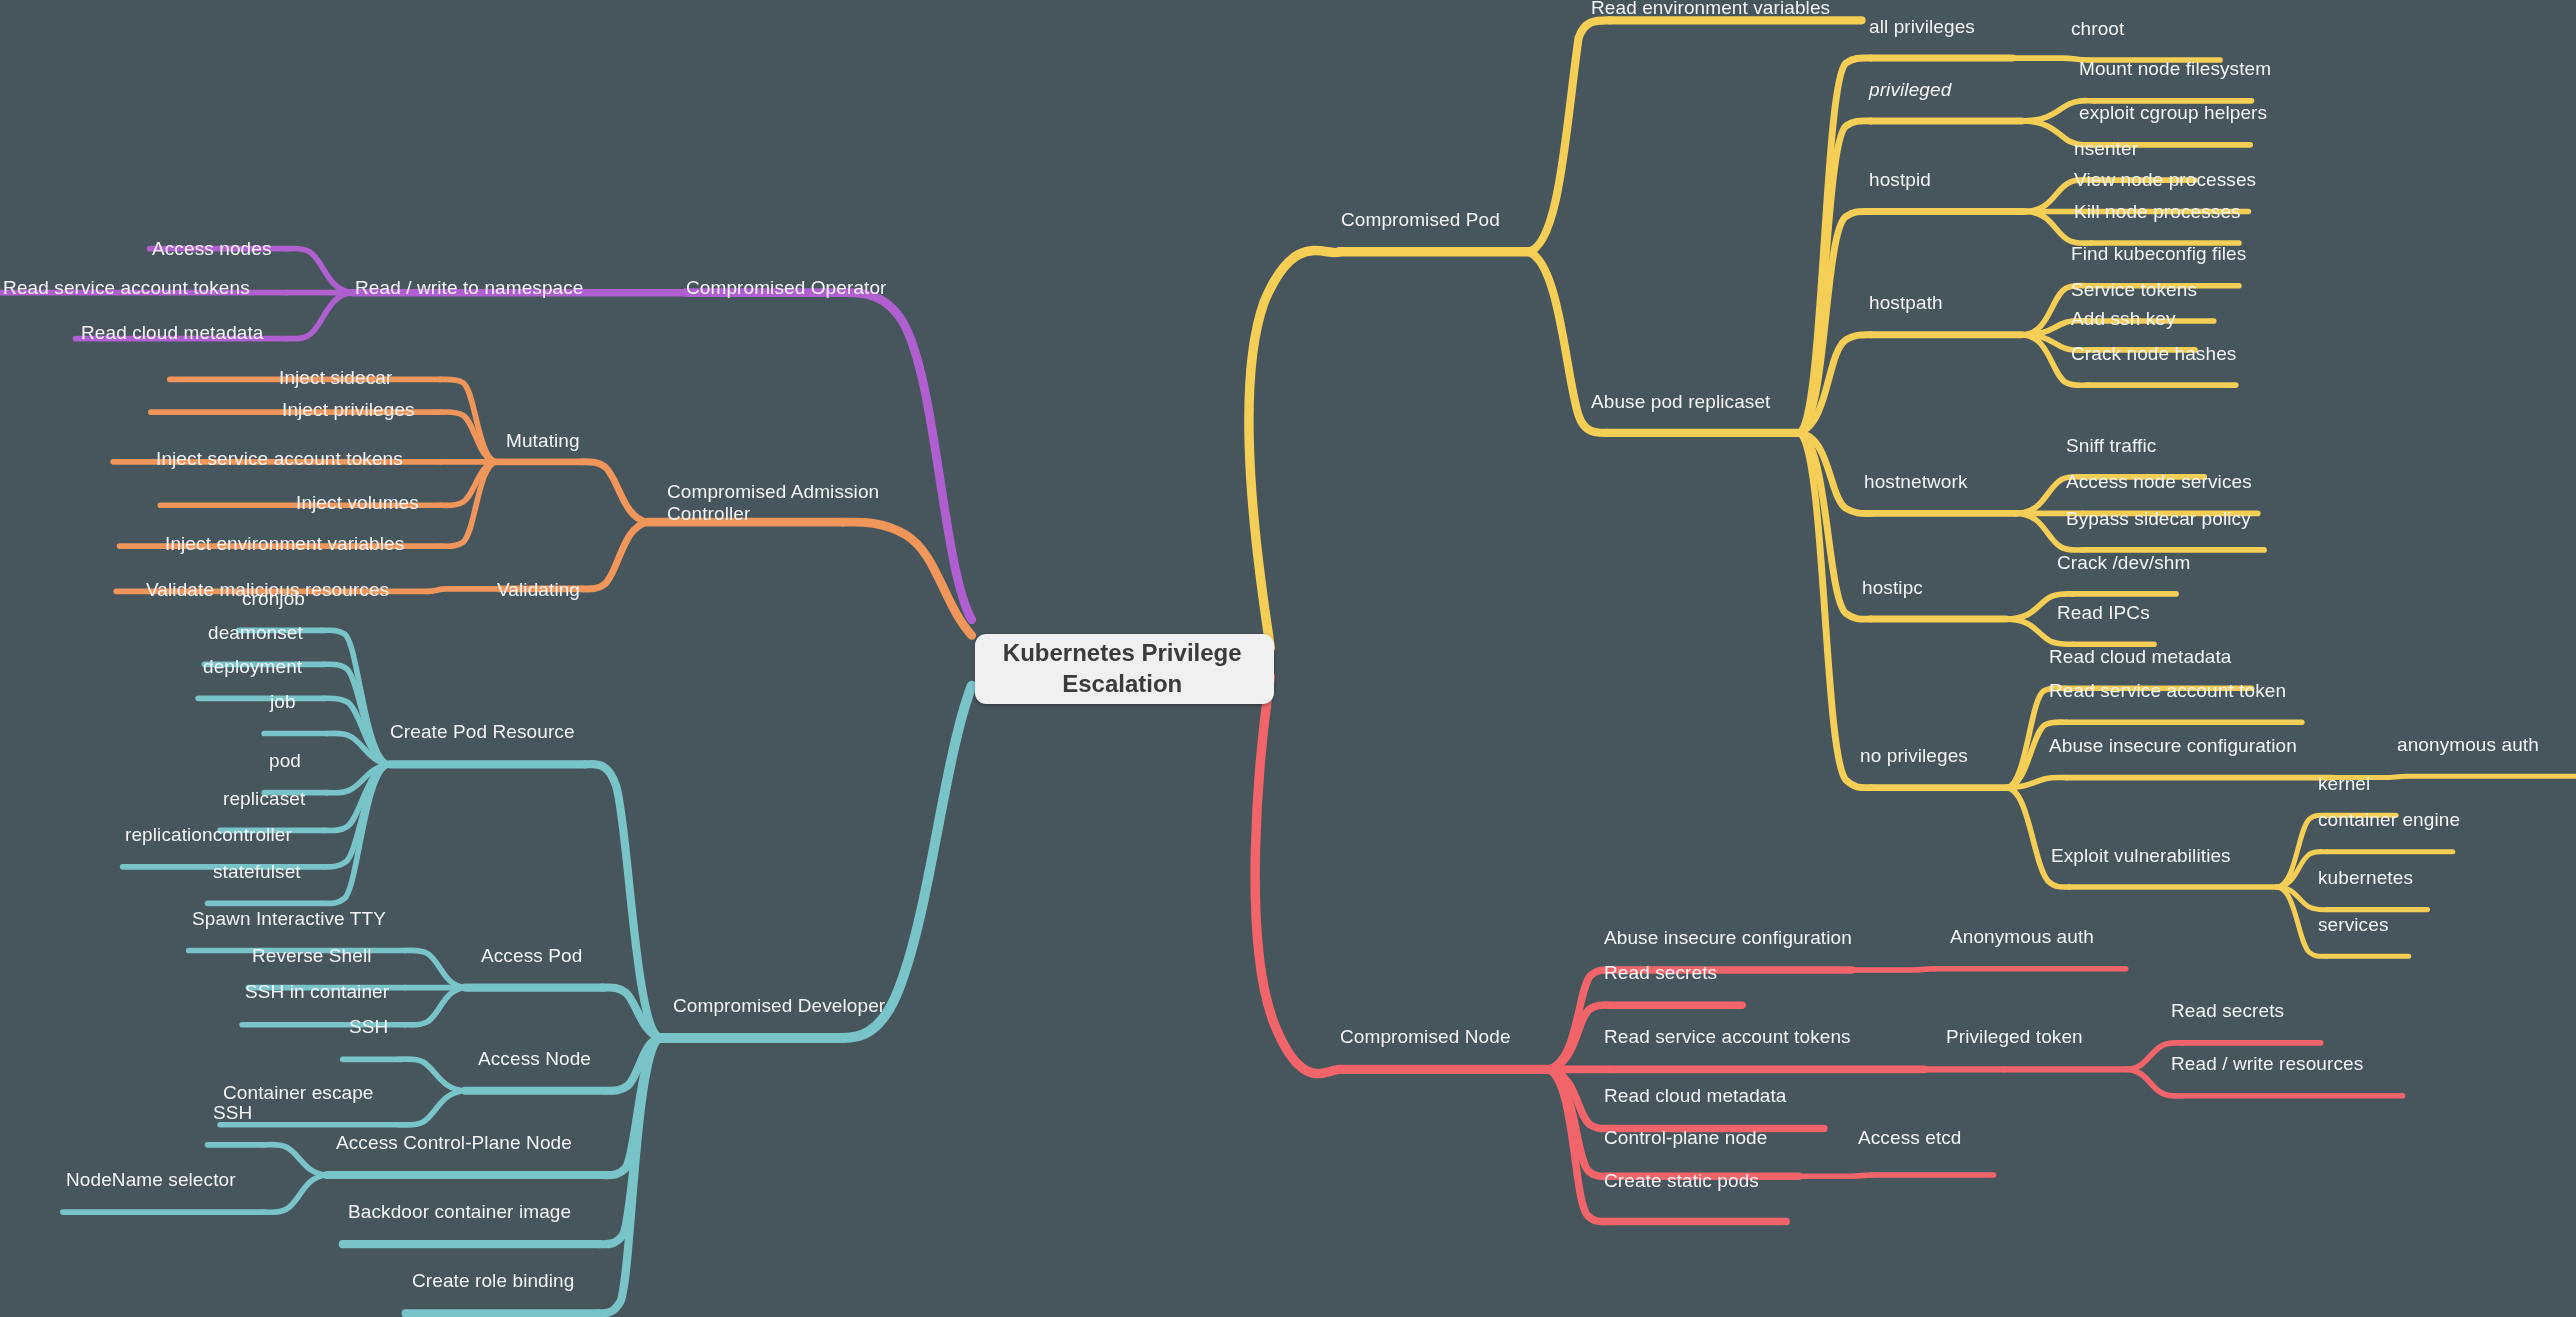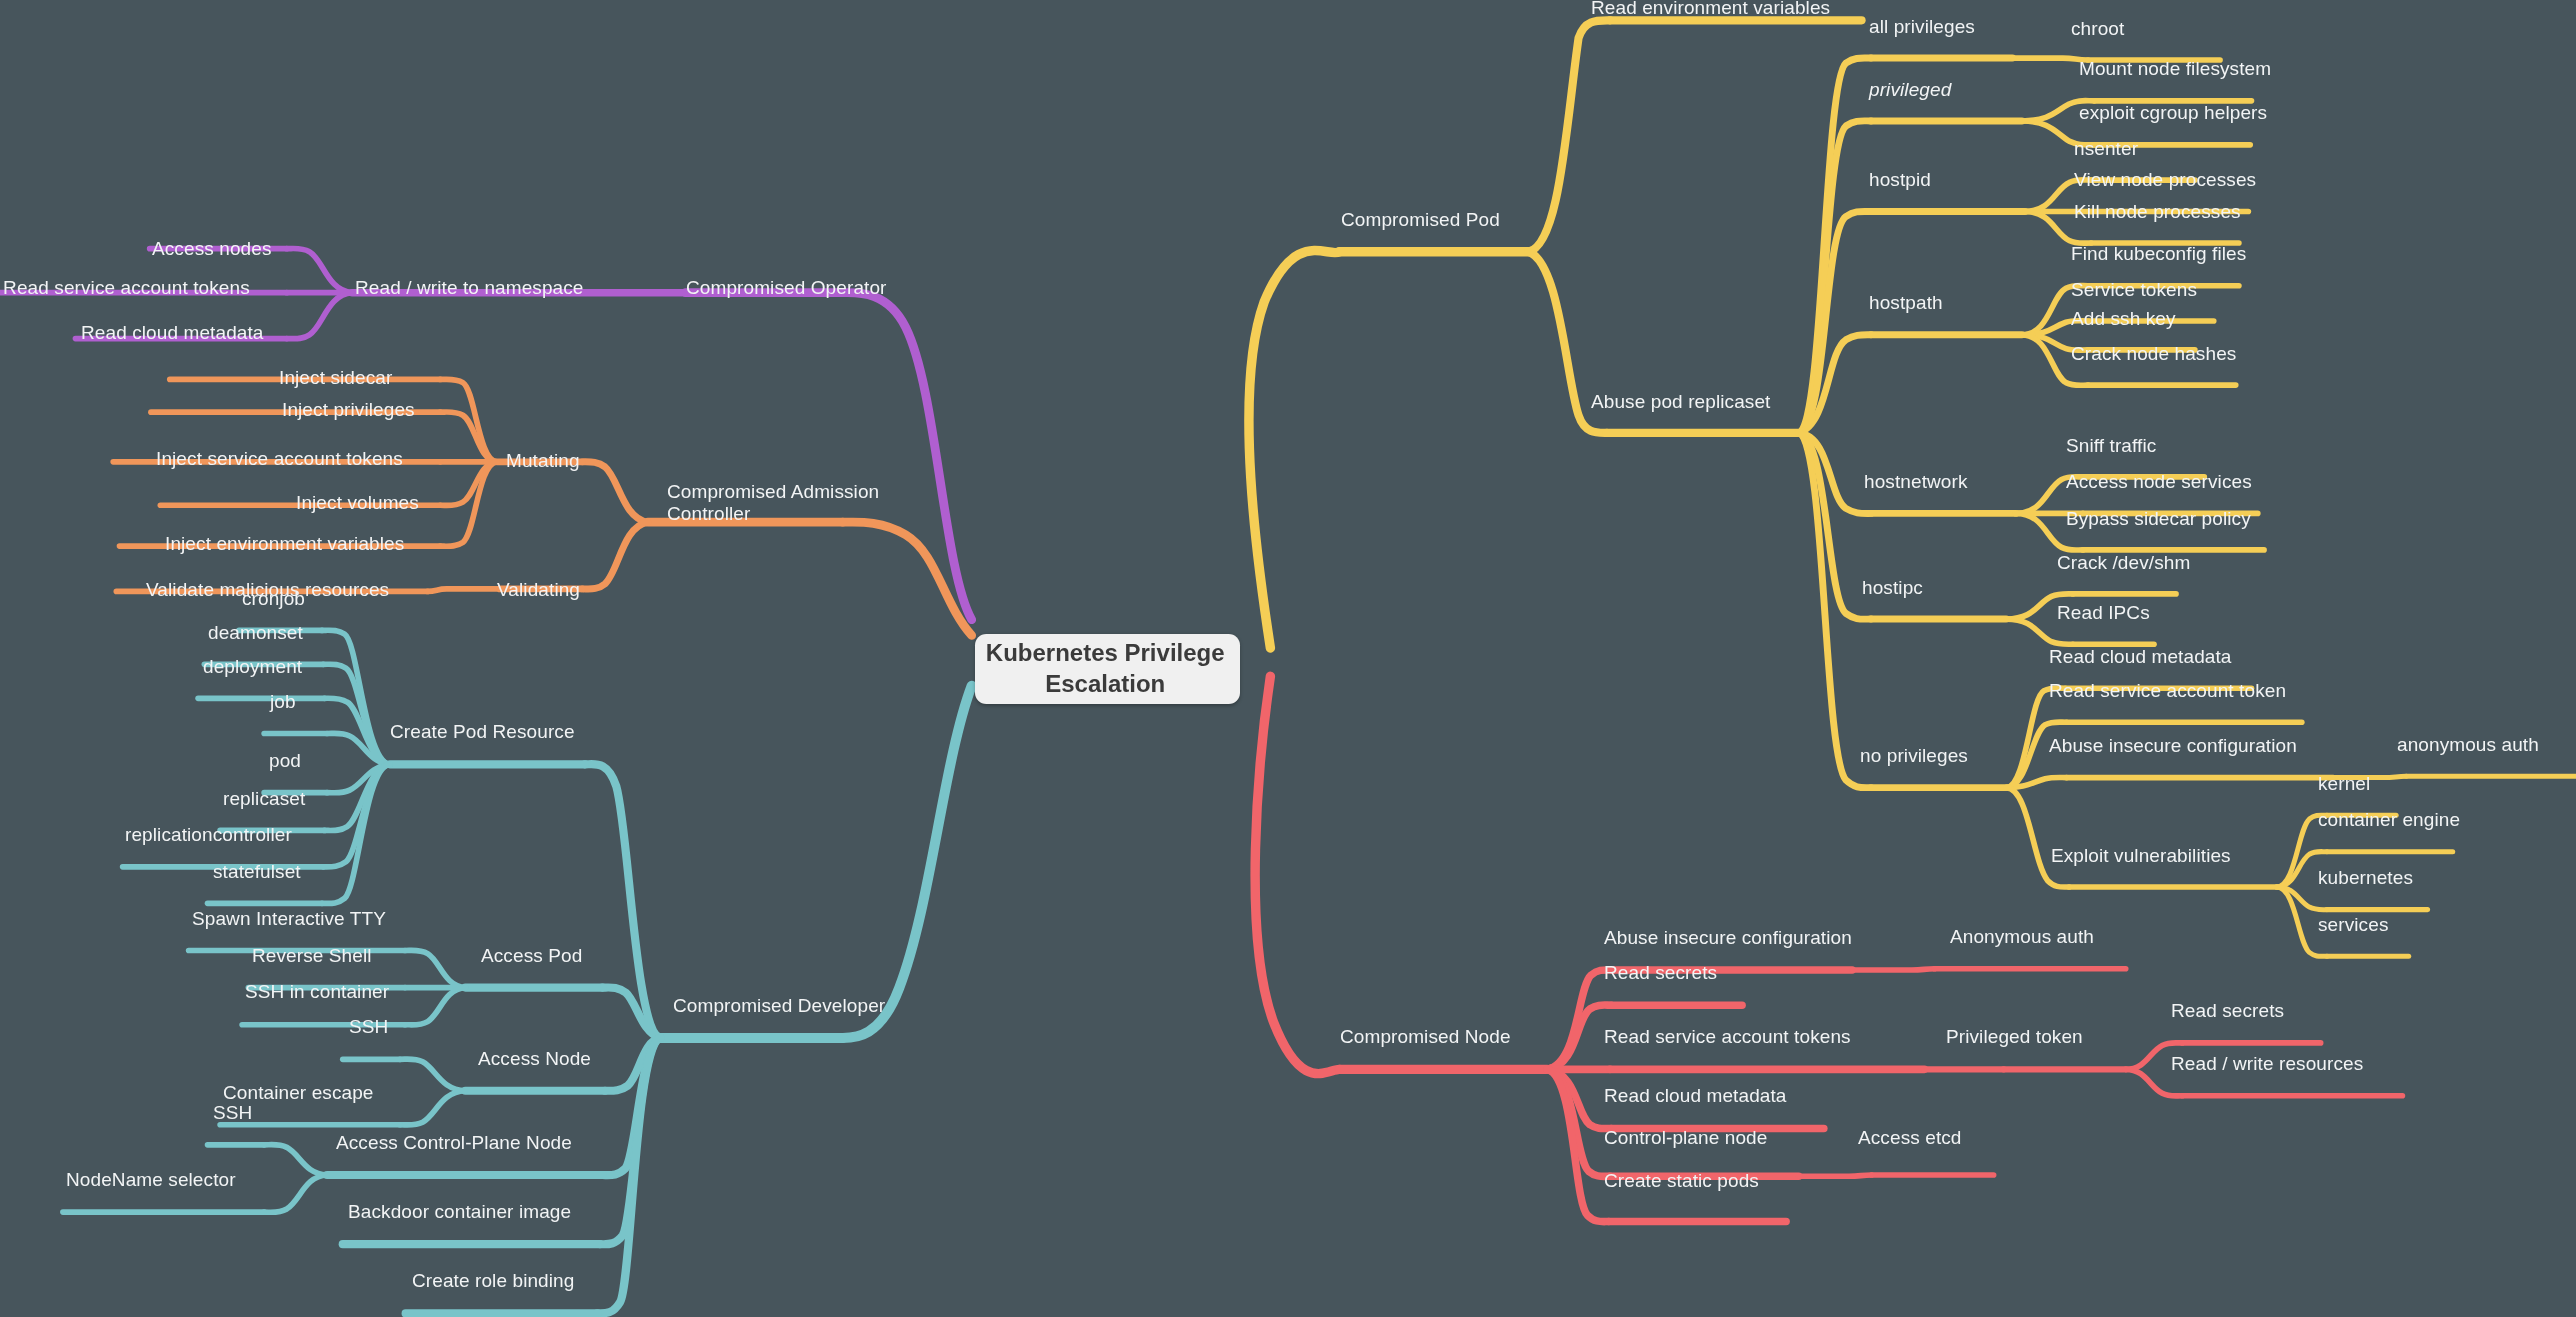--- a/index.html
+++ b/index.html
@@ -238,21 +238,21 @@
         <path d="M456,395 L238,395" stroke-width="9"></path>
         <path d="M560,465 L456,465" stroke-width="9"></path>
         <path d="M456,465 L0,465" stroke-width="9"></path>
         <path d="M560,465 C520,468 514,518 492,532 C480,540 468,538 456,538" stroke-width="9"></path>
         <path d="M456,538 L120,538" stroke-width="9"></path>
       </g>
 
     </g>
   </svg>
 
-  <div class="root" style="left:975px;top:634px;width:265px;height:70px;padding-left:8px;">
+  <div class="root" style="left:975px;top:634px;width:299px;height:70px;padding-left:8px;">
     <span>Kubernetes Privilege Escalation</span>
   </div>
 
   <div class="lbl" style="left:1341px;top:209px;">Compromised Pod</div>
   <div class="lbl" style="left:1591px;top:-3.1px;">Read environment variables</div>
   <div class="lbl" style="left:1591px;top:391px;">Abuse pod replicaset</div>
 
   <div class="lbl" style="left:1869px;top:15.7px;">all privileges</div>
   <div class="lbl" style="left:2071px;top:17.6px;">chroot</div>
 
@@ -326,21 +326,21 @@
   <div class="lbl" style="left:223px;top:1082px;">Container escape</div>
 
   <div class="lbl" style="left:336px;top:1132px;">Access Control-Plane Node</div>
   <div class="lbl" style="left:213px;top:1102px;">SSH</div>
   <div class="lbl" style="left:66px;top:1169px;">NodeName selector</div>
 
   <div class="lbl" style="left:348px;top:1201px;">Backdoor container image</div>
   <div class="lbl" style="left:412px;top:1270px;">Create role binding</div>
 
   <div class="lbl wrap" style="left:667px;top:481px;">Compromised Admission Controller</div>
-  <div class="lbl" style="left:506px;top:450px;">Mutating</div>
+  <div class="lbl" style="left:506px;top:430px;">Mutating</div>
   <div class="lbl" style="left:279px;top:367px;">Inject sidecar</div>
   <div class="lbl" style="left:282px;top:399px;">Inject privileges</div>
   <div class="lbl" style="left:156px;top:448px;">Inject service account tokens</div>
   <div class="lbl" style="left:296px;top:492px;">Inject volumes</div>
   <div class="lbl" style="left:165px;top:533px;">Inject environment variables</div>
   <div class="lbl" style="left:497px;top:579px;">Validating</div>
   <div class="lbl" style="left:146px;top:579px;">Validate malicious resources</div>
 
   <div class="lbl" style="left:686px;top:277px;">Compromised Operator</div>
   <div class="lbl" style="left:355px;top:277px;">Read / write to namespace</div>

